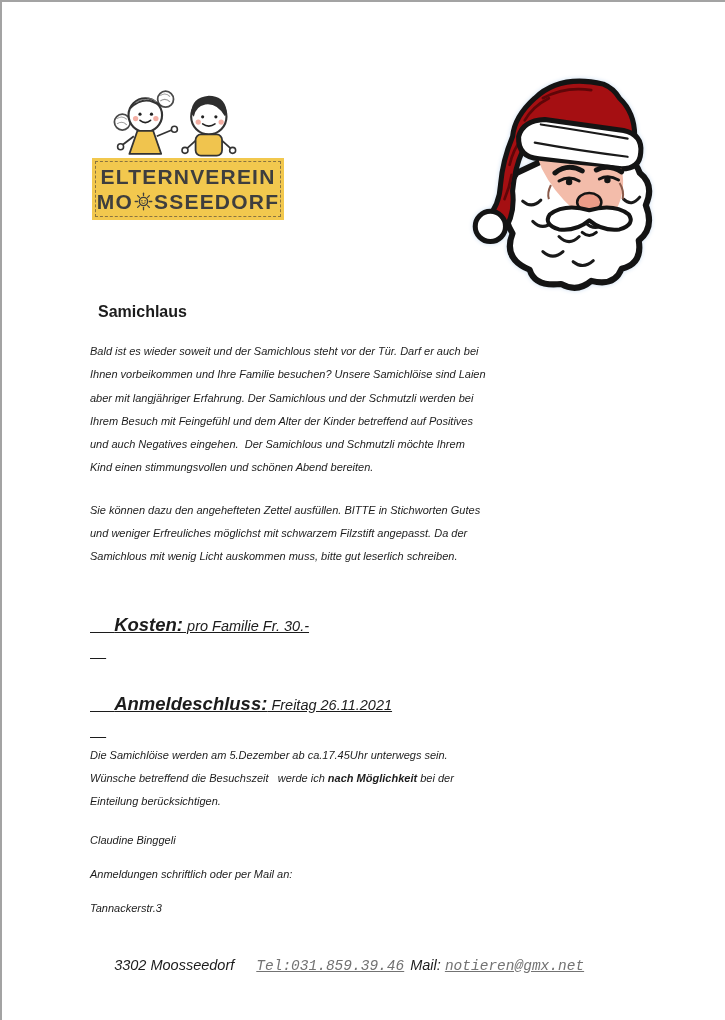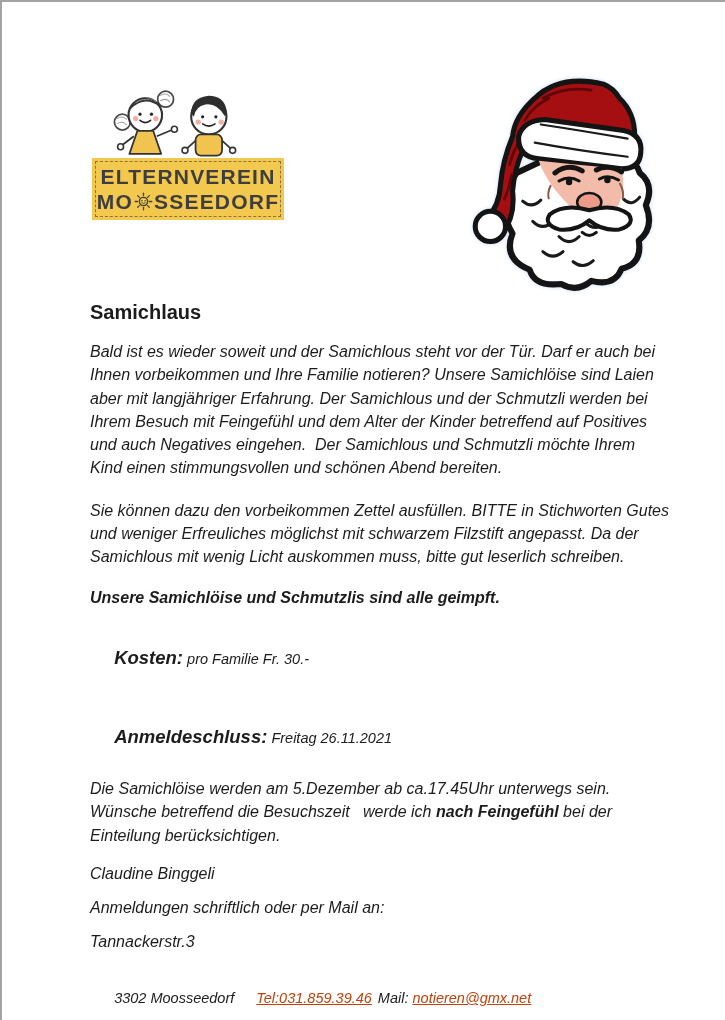--- a/index.html
+++ b/index.html
@@ -28,31 +28,31 @@
     color:#3E3E3E;
   }
   .logo-line{display:flex;align-items:center;white-space:pre;}
   .sun-glyph{width:19px;height:19px;margin:0 1px;display:inline-block;}
   .santa-art{
     position:absolute;left:452px;top:70px;width:212px;height:222px;
     filter:drop-shadow(0 0 2px #c9dcf0);
   }
   
   .doc-text{position:absolute;left:88px;top:300px;width:560px;}
-  .doc-title{font-size:20px;font-weight:700;font-style:normal;margin:0 0 18px 0;line-height:20px;}
-  .para{font-style:italic;font-size:16px;line-height:23.3px;margin:0;}
+  .doc-title{font-size:16px;font-weight:700;font-style:normal;margin:0 0 18px 8px;line-height:20px;}
+  .para{font-style:italic;font-size:11px;line-height:23.3px;margin:0;}
   .para .ln{white-space:pre;}
   .mb19{margin-bottom:19px;} .mb17{margin-bottom:17px;} .mb16{margin-bottom:16px;}
   .mb15{margin-bottom:15px;} .mb11{margin-bottom:11px;} .mb10{margin-bottom:10px;}
   .bold-note{font-weight:700;}
-  .label-line{font-style:italic;font-size:14.5px;line-height:26px;margin:0;white-space:pre;}
+  .label-line{font-style:italic;font-size:14.5px;line-height:26px;margin:0;white-space:pre;text-decoration:underline;}
   .big-label{font-size:18.5px;font-weight:700;}
   .seg-bold{font-weight:700;}
   .contact-row{font-style:italic;font-size:14.5px;line-height:23.3px;margin:0;white-space:pre;}
-  .doc-link{color:#c2410c;text-decoration:underline;cursor:pointer;}
+  .doc-link{color:#737373;text-decoration:underline;cursor:pointer;font-family:Liberation Mono, monospace;}
   .tel-gap{display:inline-block;width:22px;}
   .mail-gap{display:inline-block;width:6px;}
 </style>
 </head>
 <body>
 
 <div class="page">
 
   <svg class="children-art" viewBox="0 0 170 78">
 
@@ -161,46 +161,45 @@
     <path d="M134,137 Q110,130 95,141 Q88,151 104,156 Q121,158 134,147 Q147,158 164,156 Q180,151 173,141 Q158,130 134,137 Z" fill="#ffffff" stroke="#141414" stroke-width="4" stroke-linejoin="round"></path>
     <path d="M127,159 q7,6 14,0" fill="none" stroke="#141414" stroke-width="3" stroke-linecap="round"></path>
   </svg>
 
   <div class="doc-text">
 
     <h1 class="doc-title">Samichlaus</h1>
 
     <p class="para mb19">
       <span class="ln">Bald ist es wieder soweit und der Samichlous steht vor der Tür. Darf er auch bei</span><br>
-      <span class="ln">Ihnen vorbeikommen und Ihre Familie notieren? Unsere Samichlöise sind Laien</span><br>
+      <span class="ln">Ihnen vorbeikommen und Ihre Familie besuchen? Unsere Samichlöise sind Laien</span><br>
       <span class="ln">aber mit langjähriger Erfahrung. Der Samichlous und der Schmutzli werden bei</span><br>
       <span class="ln">Ihrem Besuch mit Feingefühl und dem Alter der Kinder betreffend auf Positives</span><br>
       <span class="ln">und auch Negatives eingehen.  Der Samichlous und Schmutzli möchte Ihrem</span><br>
       <span class="ln">Kind einen stimmungsvollen und schönen Abend bereiten.</span>
     </p>
 
     <p class="para mb17">
-      <span class="ln">Sie können dazu den vorbeikommen Zettel ausfüllen. BITTE in Stichworten Gutes</span><br>
+      <span class="ln">Sie können dazu den angehefteten Zettel ausfüllen. BITTE in Stichworten Gutes</span><br>
       <span class="ln">und weniger Erfreuliches möglichst mit schwarzem Filzstift angepasst. Da der</span><br>
       <span class="ln">Samichlous mit wenig Licht auskommen muss, bitte gut leserlich schreiben.</span>
     </p>
 
-    <p class="para bold-note mb10">Unsere Samichlöise und Schmutzlis sind alle geimpft.</p>
 
     <p class="label-line mb10">
       <span class="big-label">Kosten:</span><span> pro Familie Fr. 30.-</span>
     </p>
 
     <p class="label-line mb16">
       <span class="big-label">Anmeldeschluss:</span><span> Freitag 26.11.2021</span>
     </p>
 
     <p class="para mb15">
       <span class="ln">Die Samichlöise werden am 5.Dezember ab ca.17.45Uhr unterwegs sein.</span><br>
-      <span class="ln"><span>Wünsche betreffend die Besuchszeit   werde ich </span><span class="seg-bold">nach Feingefühl</span><span> bei der</span></span><br>
+      <span class="ln"><span>Wünsche betreffend die Besuchszeit   werde ich </span><span class="seg-bold">nach Möglichkeit</span><span> bei der</span></span><br>
       <span class="ln">Einteilung berücksichtigen.</span>
     </p>
 
     <p class="para mb11">Claudine Binggeli</p>
     <p class="para mb11">Anmeldungen schriftlich oder per Mail an:</p>
     <p class="para mb10">Tannackerstr.3</p>
 
     <p class="contact-row">
       <span>3302 Moosseedorf</span><span class="tel-gap"></span><a class="doc-link">Tel:031.859.39.46</a><span class="mail-gap"></span><span>Mail:</span> <a class="doc-link">notieren@gmx.net</a>
     </p>

